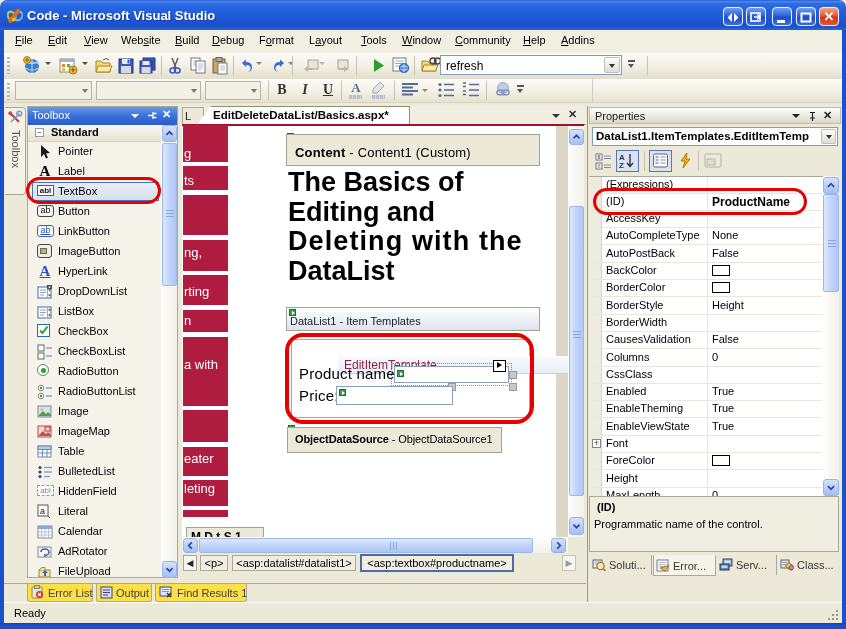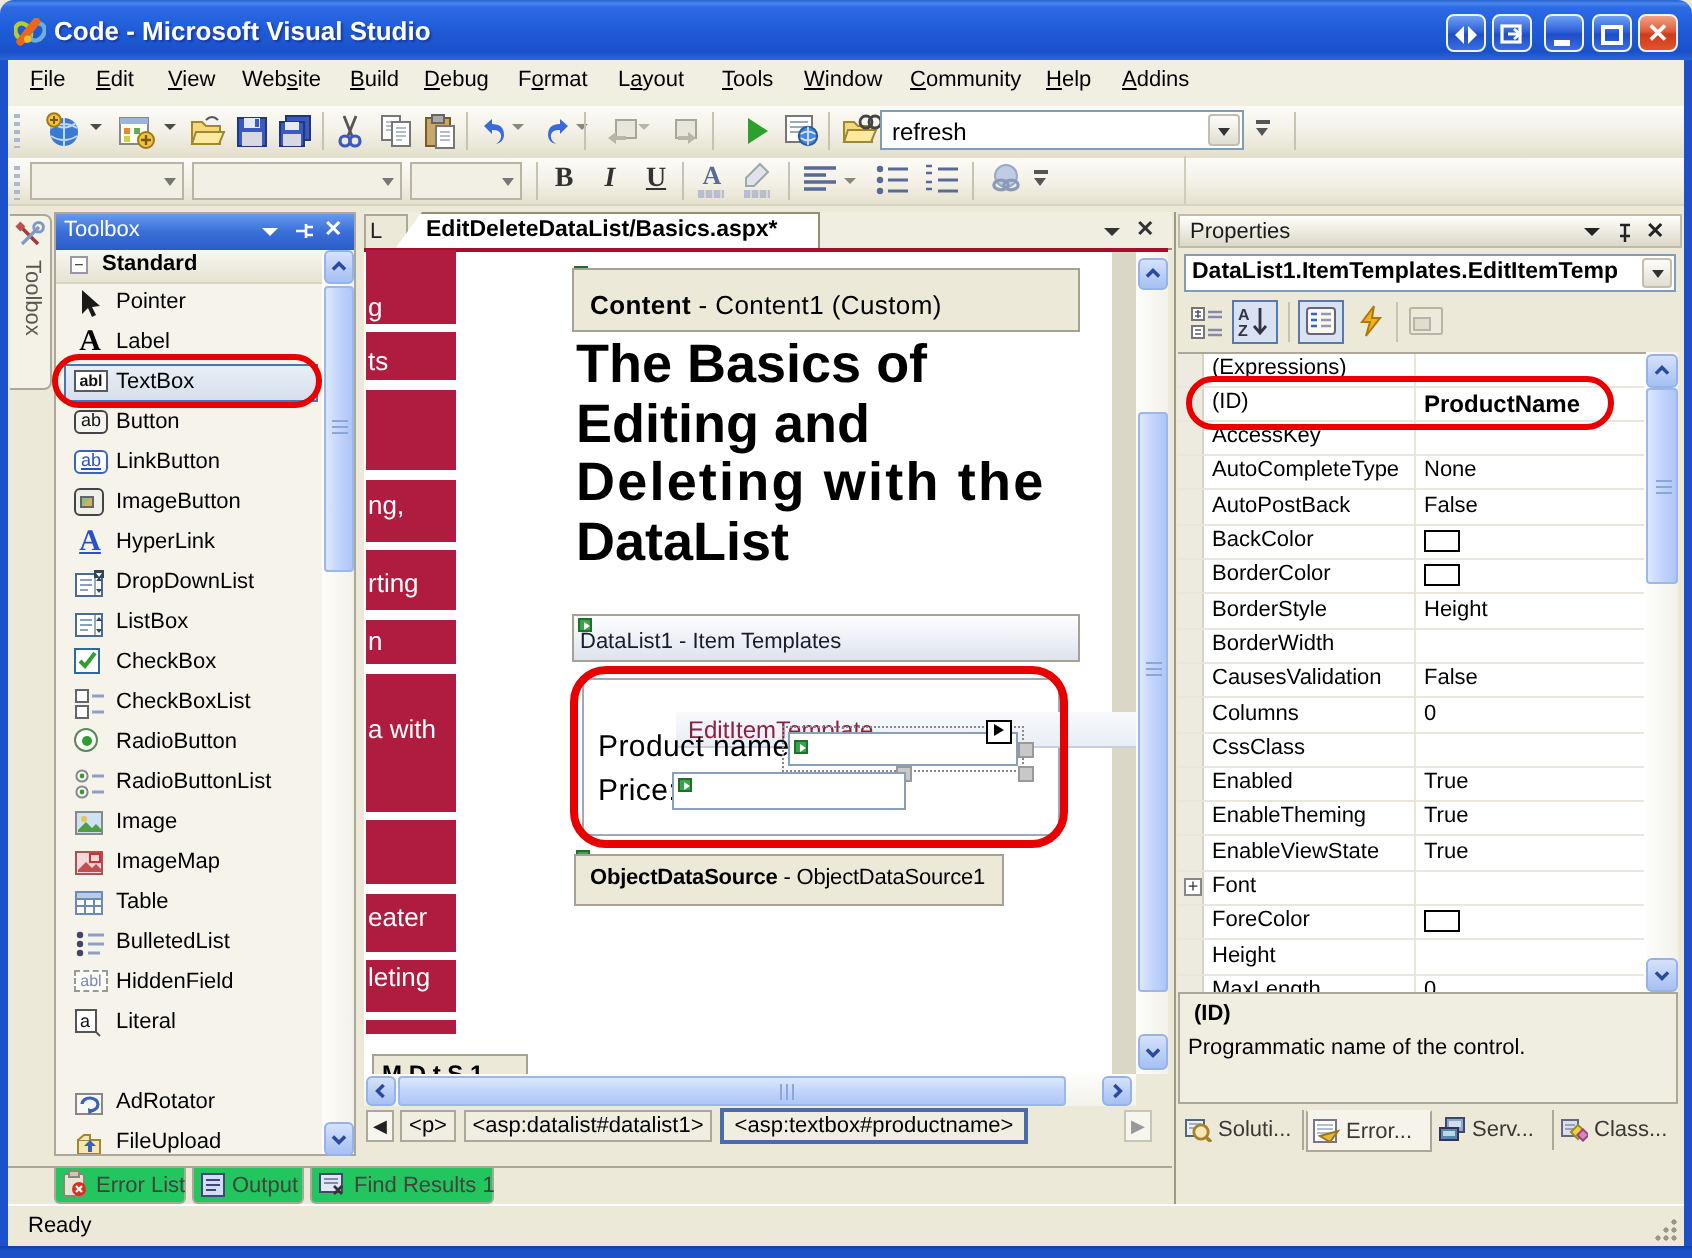--- a/index.html
+++ b/index.html
@@ -44,21 +44,21 @@
 .glyph { position:absolute; width:7px; height:7px; background:#3aa44a; border:1px solid #1d7029; }
 .glyph:after { content:""; position:absolute; left:1.5px; top:1px; width:0; height:0; border-top:2px solid transparent; border-bottom:2px solid transparent; border-left:3px solid #fff; }
 
 .prow { position:absolute; left:0; width:233px; height:18px; border-bottom:1px solid #e9e7dc; }
 .pn { position:absolute; left:17px; top:2px; font-size:11px; color:#000; }
 .pv { position:absolute; left:123px; top:2px; font-size:11px; color:#000; }
 .swatch { position:absolute; left:123px; top:3px; width:18px; height:11px; background:#fff; border:1px solid #000; }
 .rc { position:absolute; left:0; width:45px; background:#b01c3f; }
 .rc span { position:absolute; left:1px; white-space:nowrap; }
 
-.btab { position:absolute; top:0; height:18px; background:#22c55e; border:1px solid #aca899; border-top:none; border-radius:0 0 3px 3px; font-size:11px; color:#44423c; }
+.btab { position:absolute; top:0; height:18px; background:#fde047; border:1px solid #aca899; border-top:none; border-radius:0 0 3px 3px; font-size:11px; color:#44423c; }
 .btab span { white-space:nowrap; }
 </style>
 </head>
 <body>
 <div id="win">
 
   <div class="abs" style="left:0;top:28px;width:4px;height:601px;background:#1d51cc;"></div>
   <div class="abs" style="left:842px;top:28px;width:4px;height:601px;background:#1d51cc;"></div>
   <div class="abs" style="left:0;top:623px;width:846px;height:6px;background:linear-gradient(180deg,#123dae,#1d51cc 40%,#1d51cc);"></div>
 
@@ -435,20 +435,28 @@
           <div class="tl">HiddenField</div>
         </div>
       <div class="trow" style="top:360px">
           <svg class="ti" viewBox="0 0 16 16">
             <rect x="1" y="1" width="10" height="11" fill="#fff" stroke="#555"></rect>
             <text x="3" y="9.5" font-size="9" fill="#111" font-family="Liberation Sans">a</text>
             <path d="M11 12 L13 14" stroke="#555"></path>
           </svg>
           <div class="tl">Literal</div>
         </div>
+      <div class="trow" style="top:380px">
+          <svg class="ti" viewBox="0 0 16 16">
+            <rect x="1" y="2" width="14" height="12" fill="#fff" stroke="#888"></rect>
+            <rect x="1" y="2" width="14" height="3" fill="#88a8d8"></rect>
+            <path d="M1 8 h14 M1 11 h14 M4.5 5 v9 M8 5 v9 M11.5 5 v9" stroke="#b0b8d0" stroke-width="0.8"></path>
+          </svg>
+          <div class="tl">Calendar</div>
+        </div>
       <div class="trow" style="top:400px">
           <svg class="ti" viewBox="0 0 16 16">
             <rect x="1" y="3" width="13" height="10" fill="#f8f8f4" stroke="#888"></rect>
             <path d="M4 8 a4 3.2 0 1 1 4 3.4" fill="none" stroke="#3a62b8" stroke-width="1.6"></path>
             <path d="M7 10 l3 1.5 l-2.8 1.8 z" fill="#3a62b8"></path>
           </svg>
           <div class="tl">AdRotator</div>
         </div>
       <div class="trow" style="top:420px">
           <svg class="ti" viewBox="0 0 16 16">

